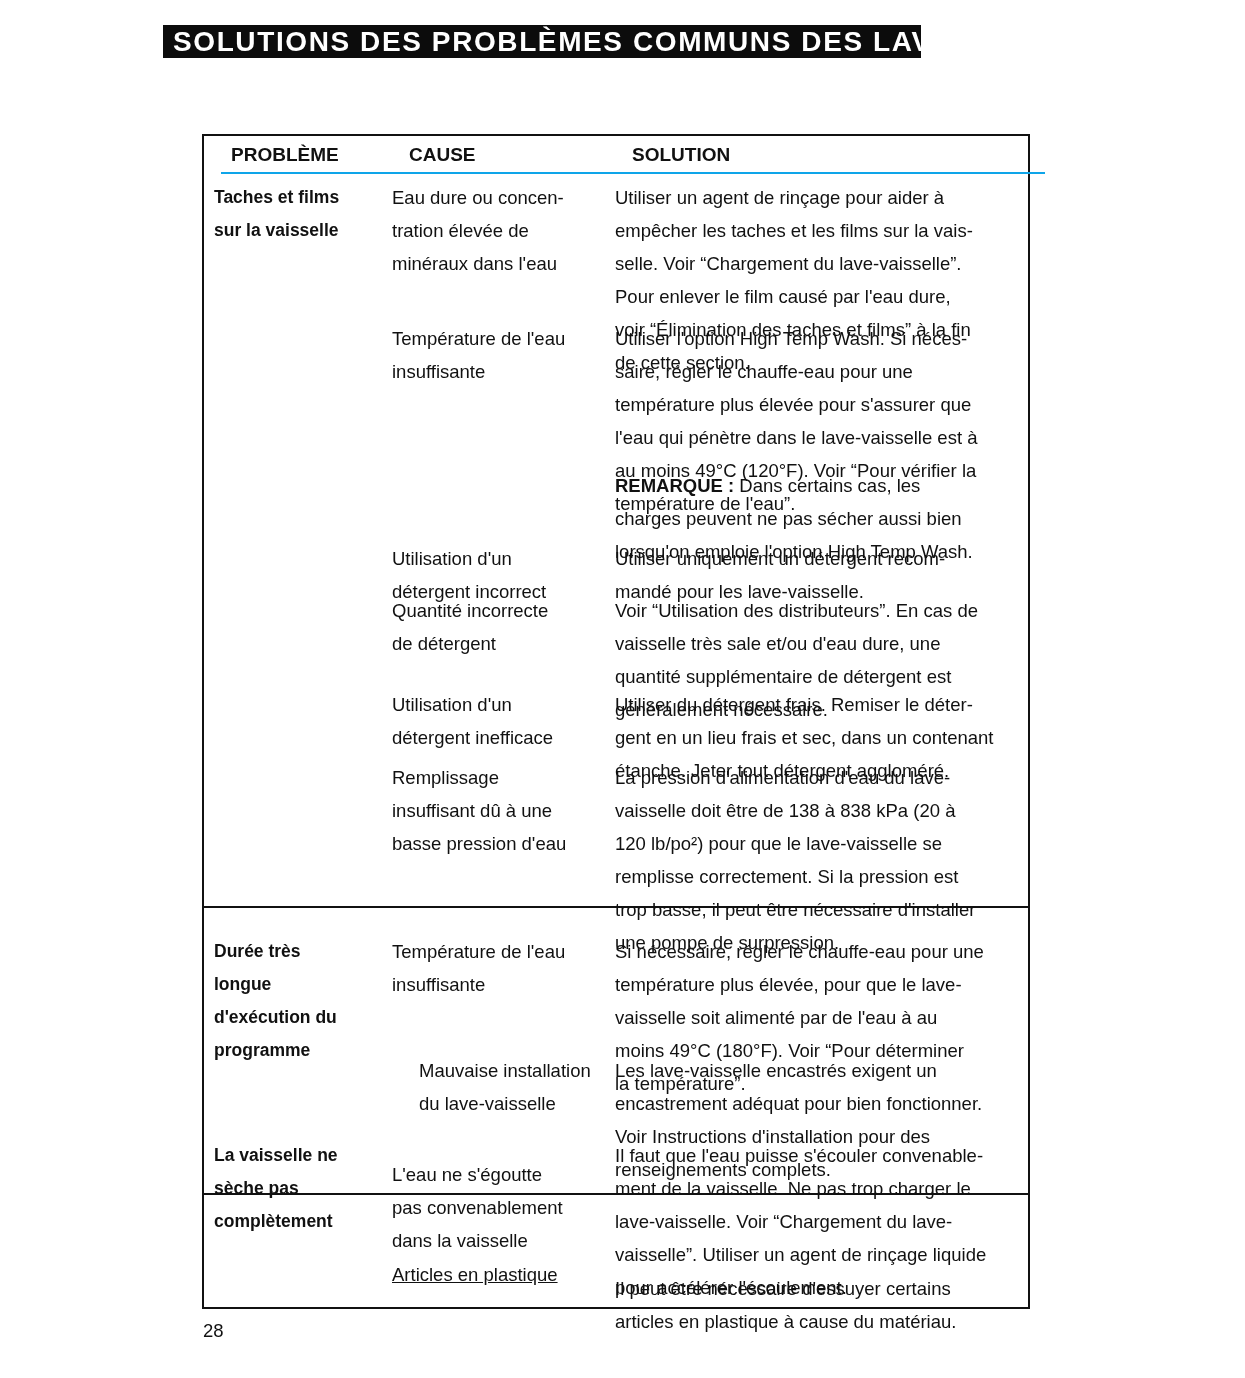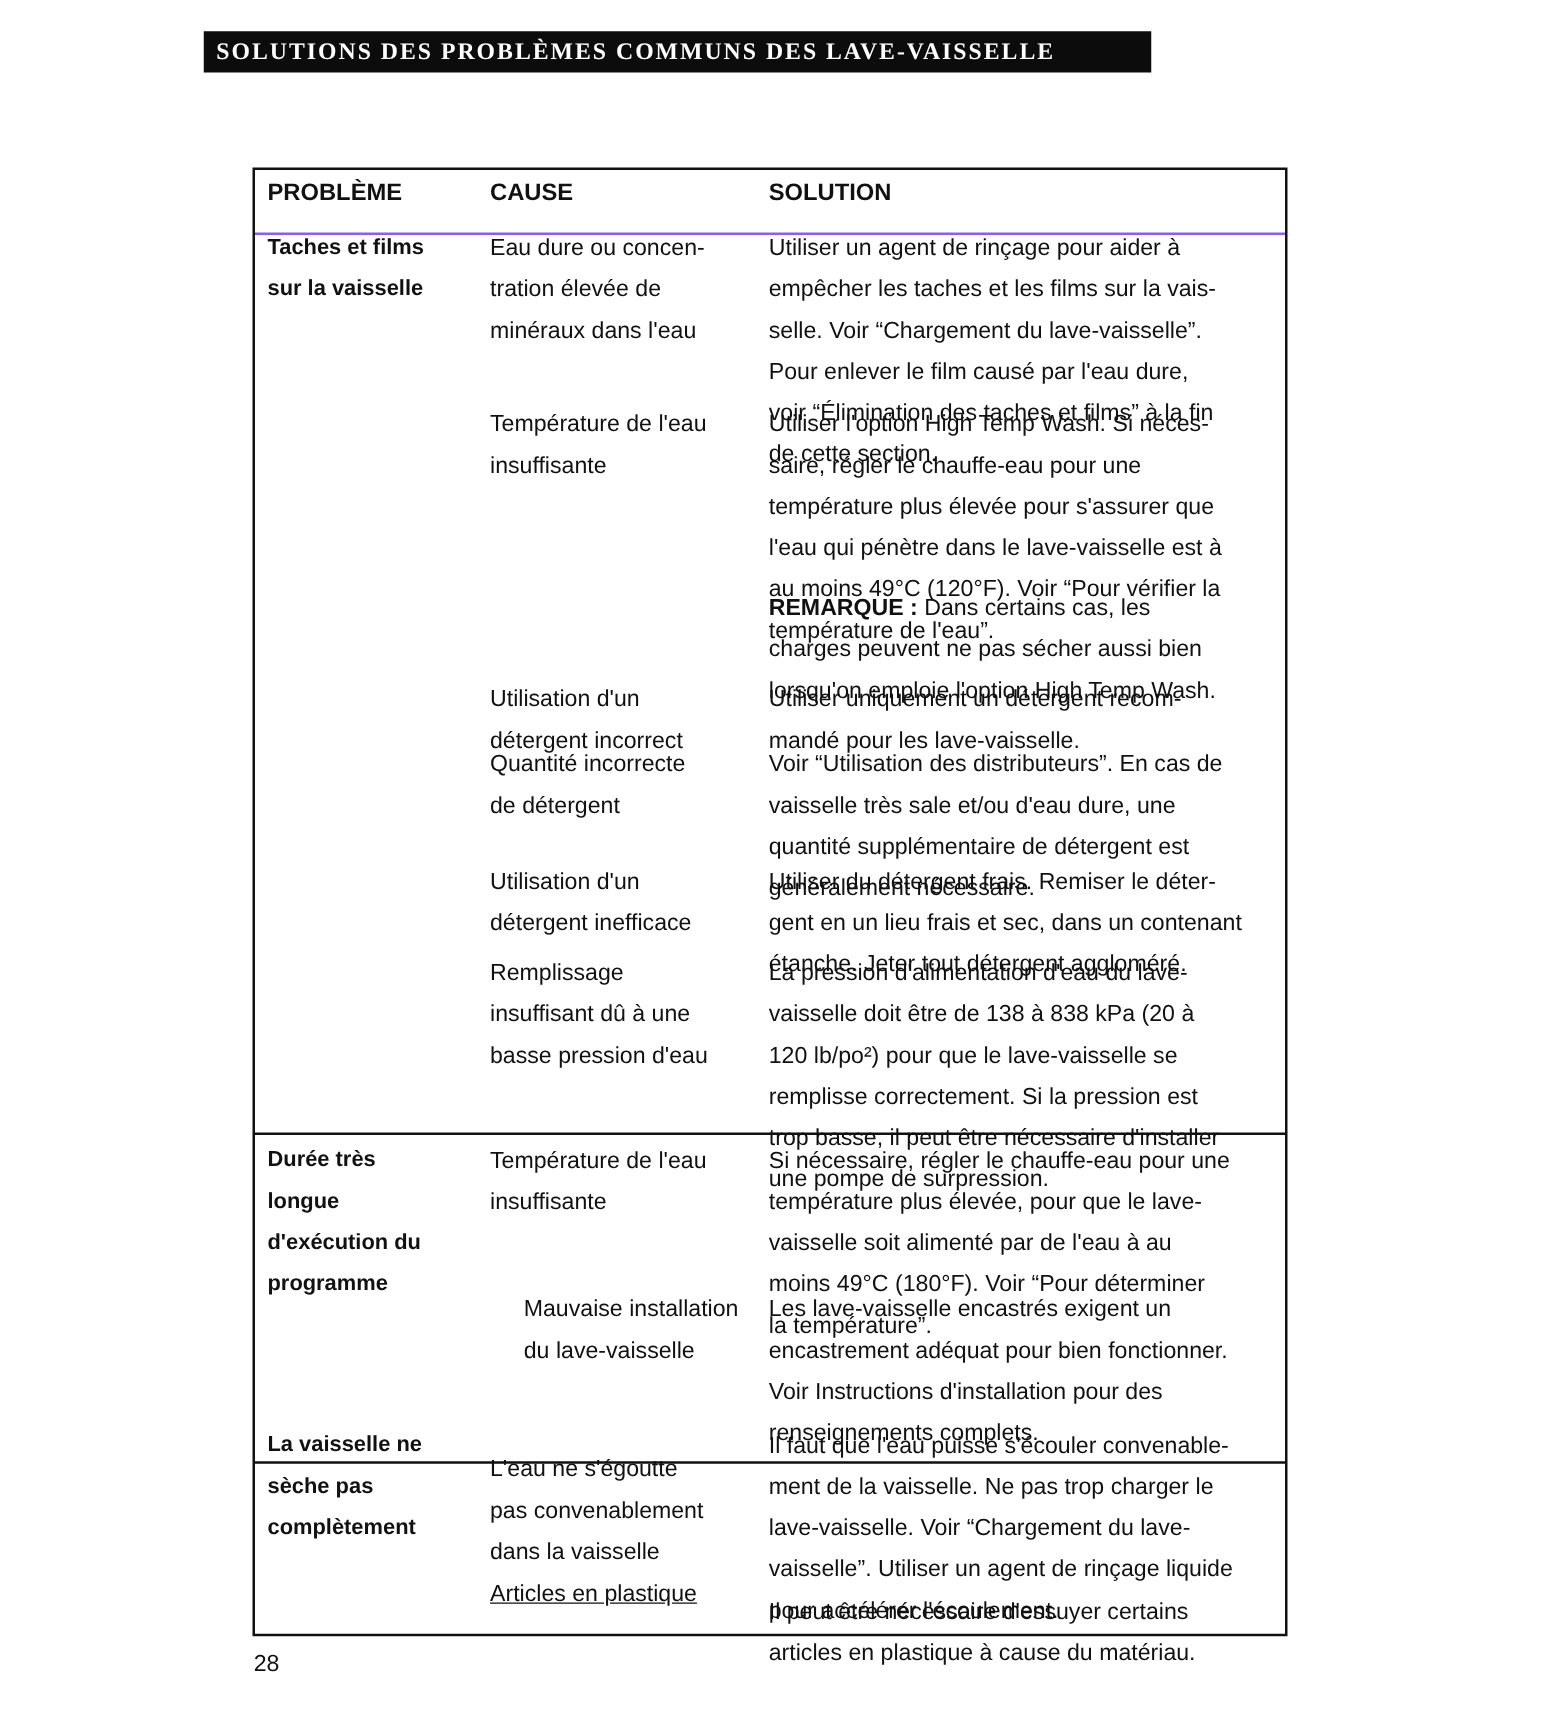--- a/index.html
+++ b/index.html
@@ -1,25 +1,25 @@
 <!DOCTYPE html>
 <html><head>
 <meta charset="utf-8">
 <style>
   html, body { margin: 0; padding: 0; background: #ffffff; }
   body { width: 1245px; height: 1378px; position: relative; overflow: hidden;
          font-family: "Liberation Sans", sans-serif; color: #111; }
   .banner { position: absolute; left: 163px; top: 25px; width: 758px; height: 33px;
-            background: #0c0c0c; color: #fff; font-family: Liberation Serif, serif;
-            font-weight: bold; font-size: 19px; letter-spacing: 1.6px;
+            background: #0c0c0c; color: #fff; font-family: Liberation Sans, sans-serif;
+            font-weight: bold; font-size: 28px; letter-spacing: 1.6px;
             line-height: 33px; padding-left: 10px; box-sizing: border-box; white-space: nowrap; }
   .table { position: absolute; left: 202px; top: 134px; width: 828px; height: 1175px;
            border: 2px solid #111; box-sizing: border-box; }
-  .hdr { position: absolute; left: 0; top: 0; width: 100%; height: 52px;
-         border-bottom: 2px solid #8b5cf6; box-sizing: border-box; }
+  .hdr { position: absolute; left: 17px; top: 0; width: 100%; height: 38px;
+         border-bottom: 2px solid #0ea5e9; box-sizing: border-box; }
   .hcell { position: absolute; top: 8px; font-weight: bold; font-size: 19px; }
   .c1 { left: 10px; } .c2 { left: 188px; } .c3 { left: 411px; }
   .sec { position: absolute; left: 0; width: 100%; box-sizing: border-box; }
   .sec.b { border-bottom: 2px solid #111; }
   .cell { position: absolute; font-size: 18.5px; line-height: 33px; white-space: pre; }
   .prob { font-weight: bold; font-size: 17.5px; }
   .note { font-weight: bold; }
   .pagenum { position: absolute; left: 203px; top: 1320px; font-size: 18.5px; }
 </style>
 </head>
@@ -82,21 +82,21 @@
 insuffisant dû à une
 basse pression d'eau</div>
     <div class="cell c3" style="top:587px;">La pression d'alimentation d'eau du lave-
 vaisselle doit être de 138 à 838 kPa (20 à
 120 lb/po²) pour que le lave-vaisselle se
 remplisse correctement. Si la pression est
 trop basse, il peut être nécessaire d'installer
 une pompe de surpression.</div>
   </div>
 
-  <div class="sec b" style="top:768px;height:267px;text-decoration:underline;">
+  <div class="sec b" style="top:792px;height:267px;text-decoration:underline;">
     <div class="cell prob c1" style="top:7px;">Durée très
 longue
 d'exécution du
 programme</div>
     <div class="cell c2" style="top:7px;">Température de l'eau
 insuffisante</div>
     <div class="cell c3" style="top:7px;">Si nécessaire, régler le chauffe-eau pour une
 température plus élevée, pour que le lave-
 vaisselle soit alimenté par de l'eau à au
 moins 49°C (180°F). Voir “Pour déterminer

